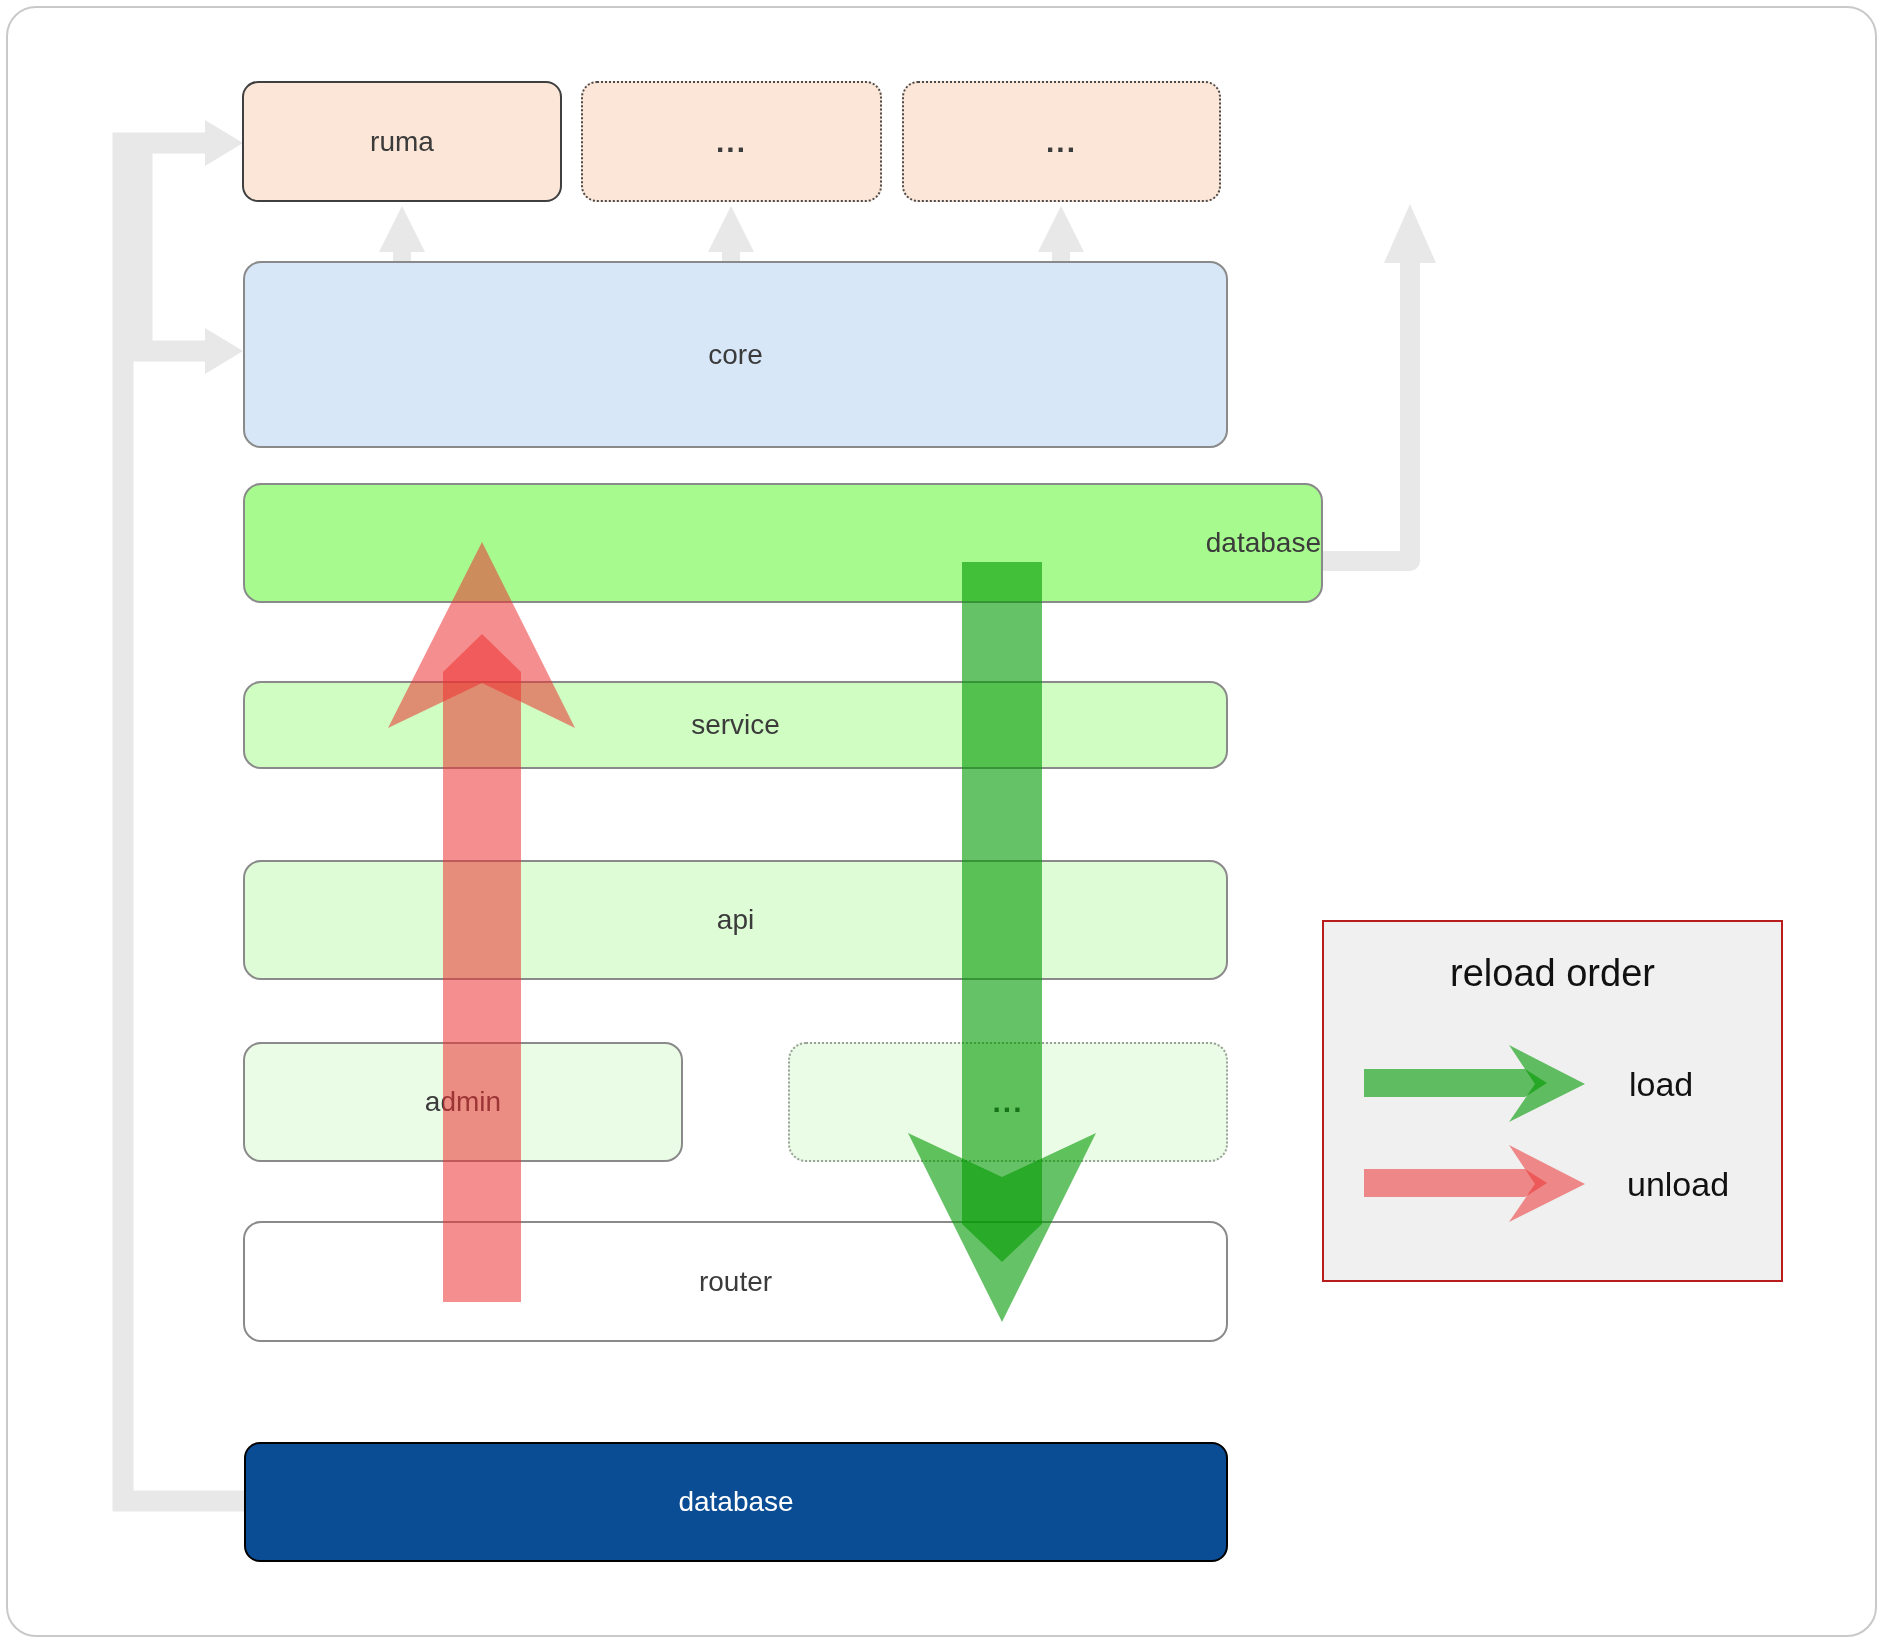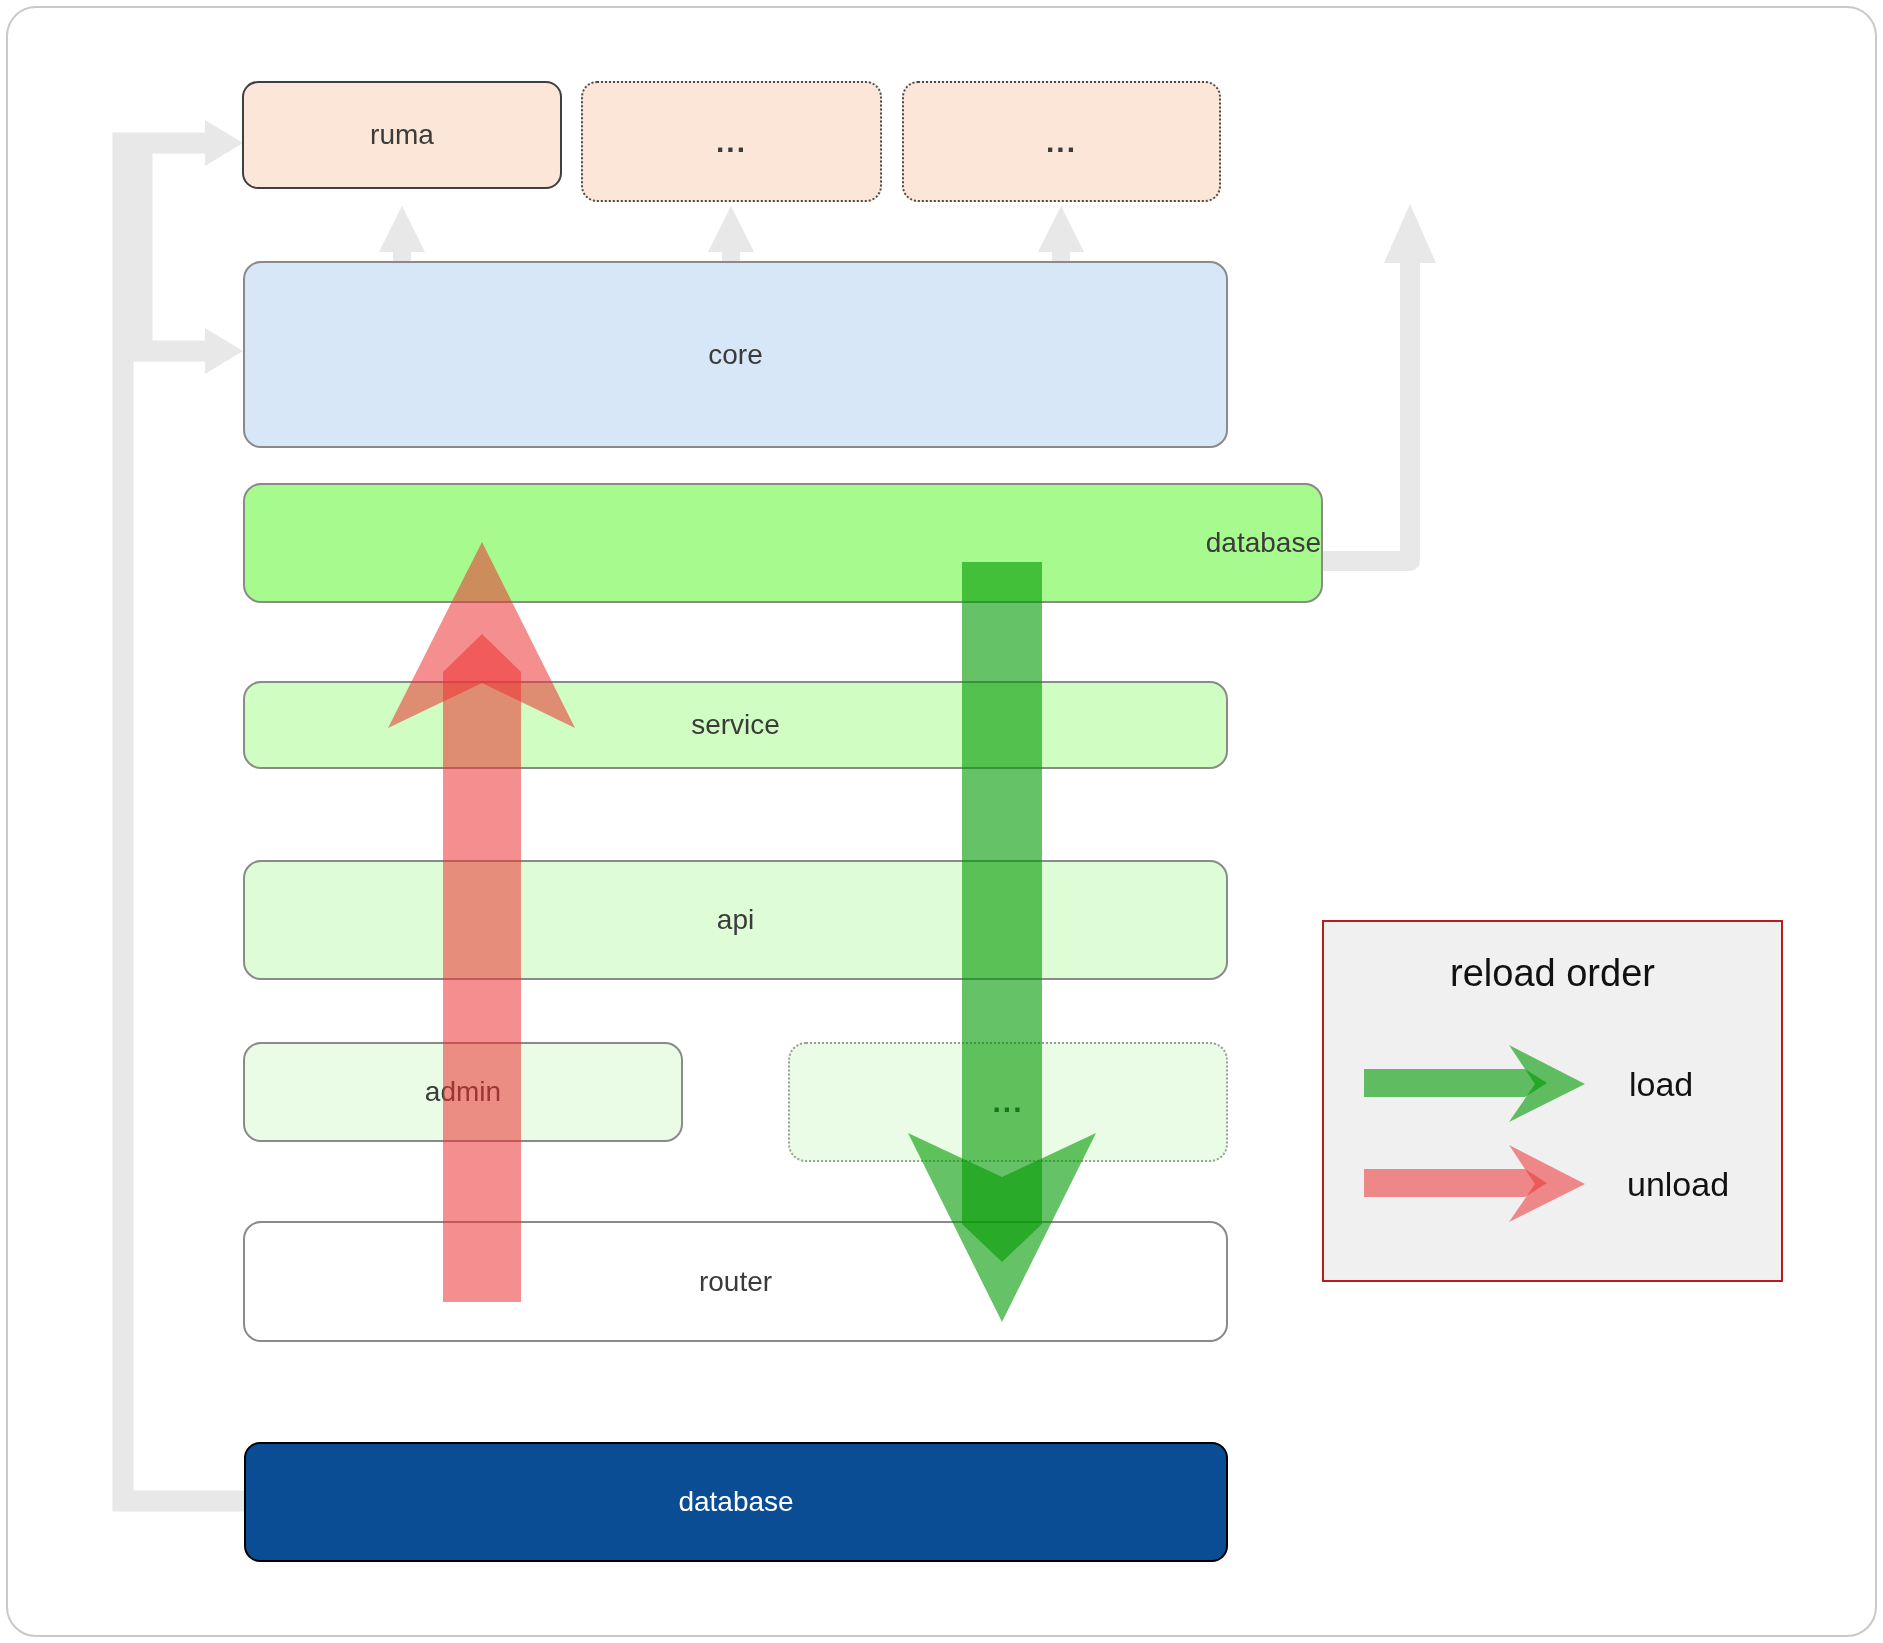--- a/index.html
+++ b/index.html
@@ -75,21 +75,21 @@
       <polygon points="708,252 731,206 754,252" stroke="none"></polygon>
 
       <rect x="1052" y="248" width="18" height="15" stroke="none"></rect>
       <polygon points="1038,252 1061,206 1084,252" stroke="none"></polygon>
 
       <path d="M1225,561 H1410 V262" fill="none" stroke-width="20" stroke-linejoin="round"></path>
       <polygon points="1384,263 1410,204 1436,263" stroke="none"></polygon>
     </g>
   </svg>
 
-  <div class="node peach" style="left:242px;top:81px;width:320px;height:108px;">
+  <div class="node peach" style="left:242px;top:81px;width:320px;height:121px;">
     <span class="lbl">ruma</span>
   </div>
   <div class="node peach dotted" style="left:581px;top:81px;width:301px;height:121px;">
     <span class="lbl dots">...</span>
   </div>
   <div class="node peach dotted" style="left:902px;top:81px;width:319px;height:121px;">
     <span class="lbl dots">...</span>
   </div>
 
   <div class="node blue" style="left:243px;top:261px;width:985px;height:187px;">
@@ -101,21 +101,21 @@
   </div>
 
   <div class="node green2" style="left:243px;top:681px;width:985px;height:88px;">
     <span class="lbl">service</span>
   </div>
 
   <div class="node green3" style="left:243px;top:860px;width:985px;height:120px;">
     <span class="lbl">api</span>
   </div>
 
-  <div class="node green4" style="left:243px;top:1042px;width:440px;height:100px;">
+  <div class="node green4" style="left:243px;top:1042px;width:440px;height:120px;">
     <span class="lbl">admin</span>
   </div>
   <div class="node green4 dotted" style="left:788px;top:1042px;width:440px;height:120px;">
     <span class="lbl dots">...</span>
   </div>
 
   <div class="node white" style="left:243px;top:1221px;width:985px;height:121px;">
     <span class="lbl">router</span>
   </div>
 

